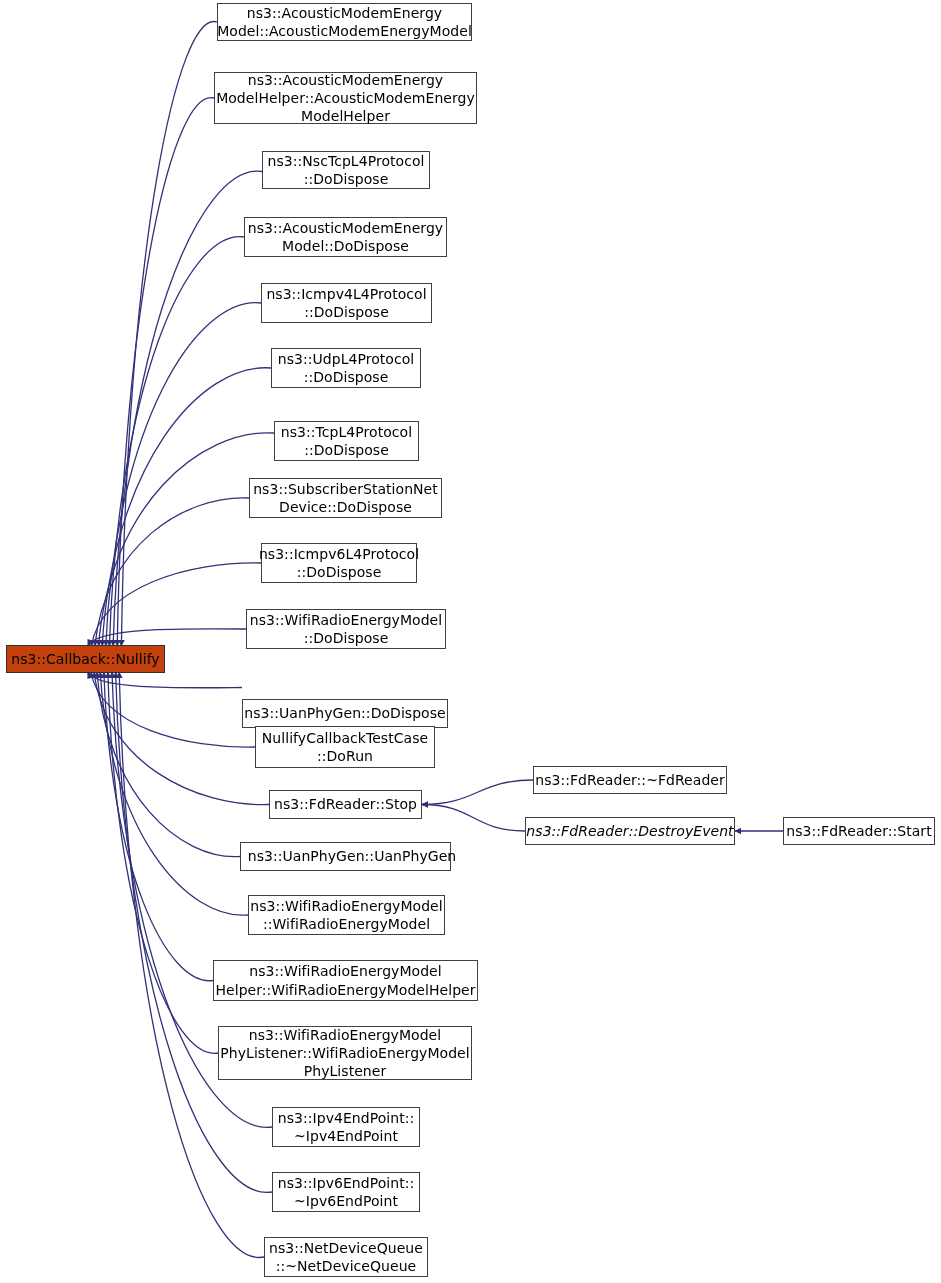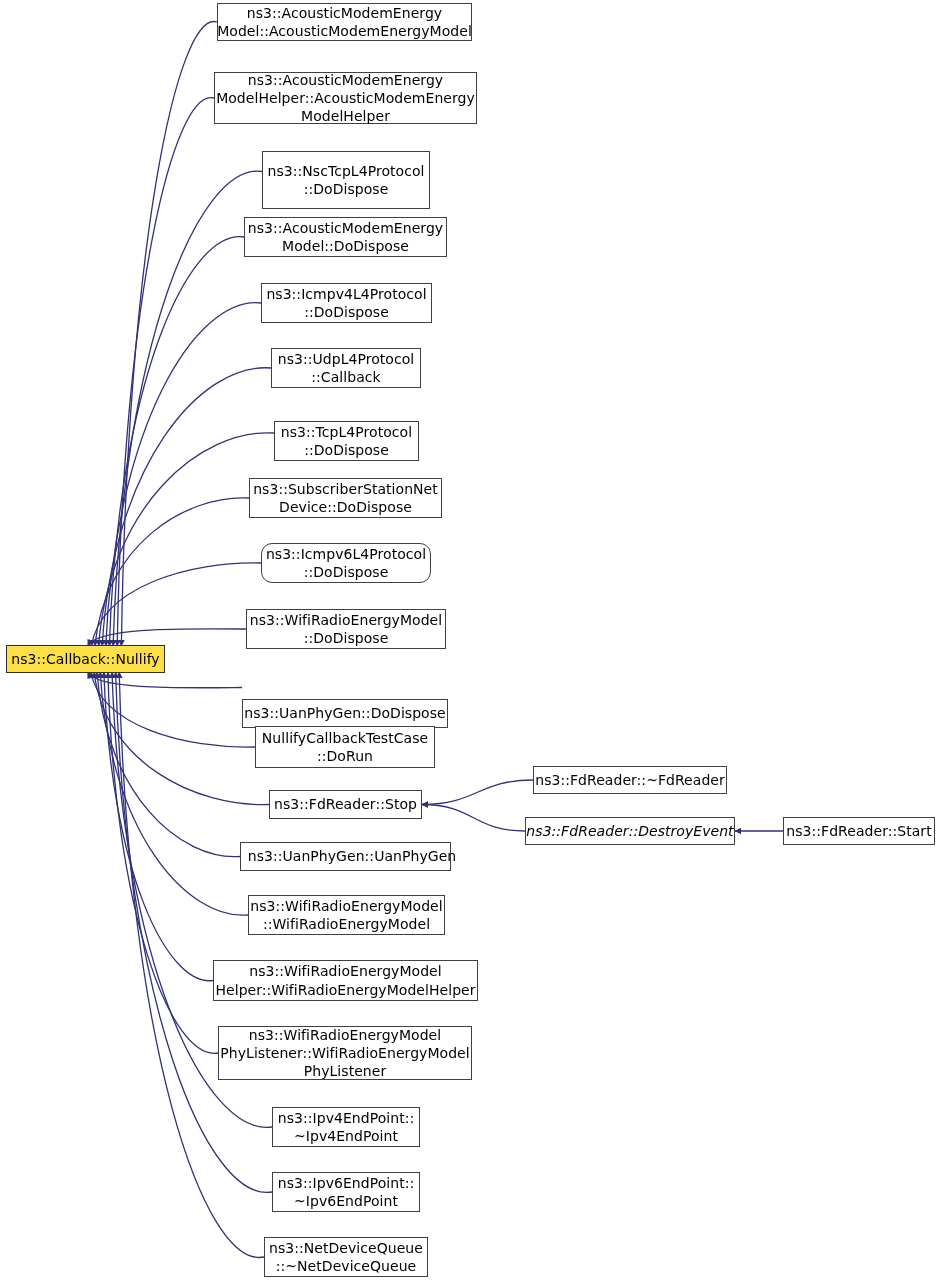--- a/index.html
+++ b/index.html
@@ -33,21 +33,21 @@
     align-items: center;
     justify-content: center;
     text-align: center;
     font-size: 14px;
     line-height: 1.30;
     letter-spacing: 0.05px;
     white-space: pre-line;
     padding: 0 3px;
   }
   .node.root {
-    background: #fde047;
+    background: #c2410c;
     border: 1px solid #303030;
   }
 </style>
 </head>
 <body>
 
 <div id="canvas">
   <svg id="edges" viewBox="0 0 941 1283" xmlns="http://www.w3.org/2000/svg">
       <defs>
         <marker id="ah" viewBox="0 0 10 10" refX="9.2" refY="5" markerWidth="5.2" markerHeight="5.2" orient="auto-start-reverse">
@@ -78,33 +78,33 @@
       <path d="M 525 831.0 C 473.5 831.0, 473.5 804.5, 422.0 804.5" fill="none" stroke="#31317a" stroke-width="1.3" marker-end="url(#ah)"></path>
       <path d="M 783 831.0 C 759.0 831.0, 759.0 831.0, 735.0 831.0" fill="none" stroke="#31317a" stroke-width="1.3" marker-end="url(#ah)"></path>
     </svg>
   <div id="nodes-layer">
       <div class="node root" style="left: 6px; top: 645px; width: 159px; height: 28px;">ns3::Callback::Nullify</div>
       <div class="node" style="left: 217px; top: 3px; width: 255px; height: 38px;">ns3::AcousticModemEnergy
 Model::AcousticModemEnergyModel</div>
       <div class="node" style="left: 214px; top: 72px; width: 263px; height: 52px;">ns3::AcousticModemEnergy
 ModelHelper::AcousticModemEnergy
 ModelHelper</div>
-      <div class="node" style="left: 262px; top: 151px; width: 168px; height: 58px;">ns3::NscTcpL4Protocol
+      <div class="node" style="left: 262px; top: 151px; width: 168px; height: 38px;">ns3::NscTcpL4Protocol
 ::DoDispose</div>
       <div class="node" style="left: 244px; top: 217px; width: 203px; height: 40px;">ns3::AcousticModemEnergy
 Model::DoDispose</div>
       <div class="node" style="left: 261px; top: 283px; width: 171px; height: 40px;">ns3::Icmpv4L4Protocol
 ::DoDispose</div>
       <div class="node" style="left: 271px; top: 348px; width: 150px; height: 40px;">ns3::UdpL4Protocol
-::Callback</div>
+::DoDispose</div>
       <div class="node" style="left: 274px; top: 413px; width: 145px; height: 40px; margin-top: 8px;">ns3::TcpL4Protocol
 ::DoDispose</div>
       <div class="node" style="left: 249px; top: 478px; width: 193px; height: 40px;">ns3::SubscriberStationNet
 Device::DoDispose</div>
-      <div class="node" style="left: 261px; top: 543px; width: 170px; height: 40px; border-radius: 11px;">ns3::Icmpv6L4Protocol
+      <div class="node" style="left: 261px; top: 543px; width: 156px; height: 40px;">ns3::Icmpv6L4Protocol
 ::DoDispose</div>
       <div class="node" style="left: 246px; top: 609px; width: 200px; height: 40px;">ns3::WifiRadioEnergyModel
 ::DoDispose</div>
       <div class="node" style="left: 242px; top: 699px; width: 206px; height: 29px;">ns3::UanPhyGen::DoDispose</div>
       <div class="node" style="left: 255px; top: 726px; width: 180px; height: 42px;">NullifyCallbackTestCase
 ::DoRun</div>
       <div class="node" style="left: 269px; top: 790px; width: 153px; height: 29px;">ns3::FdReader::Stop</div>
       <div class="node" style="left: 240px; top: 842px; width: 211px; height: 29px; padding-left: 16px;">ns3::UanPhyGen::UanPhyGen</div>
       <div class="node" style="left: 248px; top: 895px; width: 197px; height: 40px;">ns3::WifiRadioEnergyModel
 ::WifiRadioEnergyModel</div>

